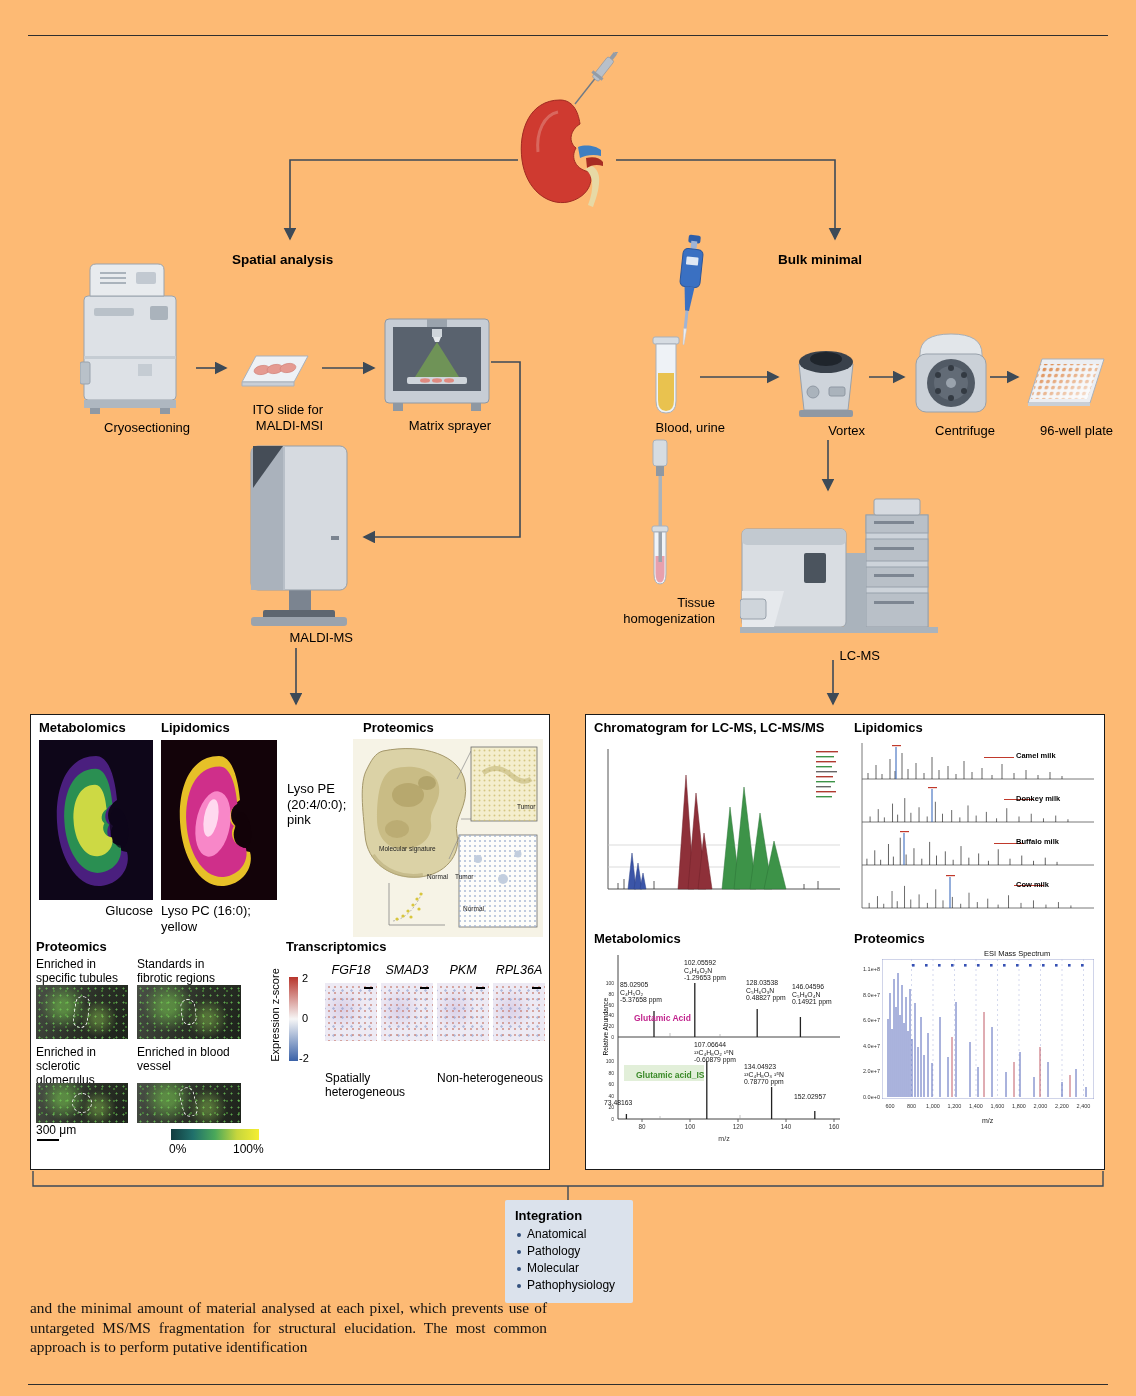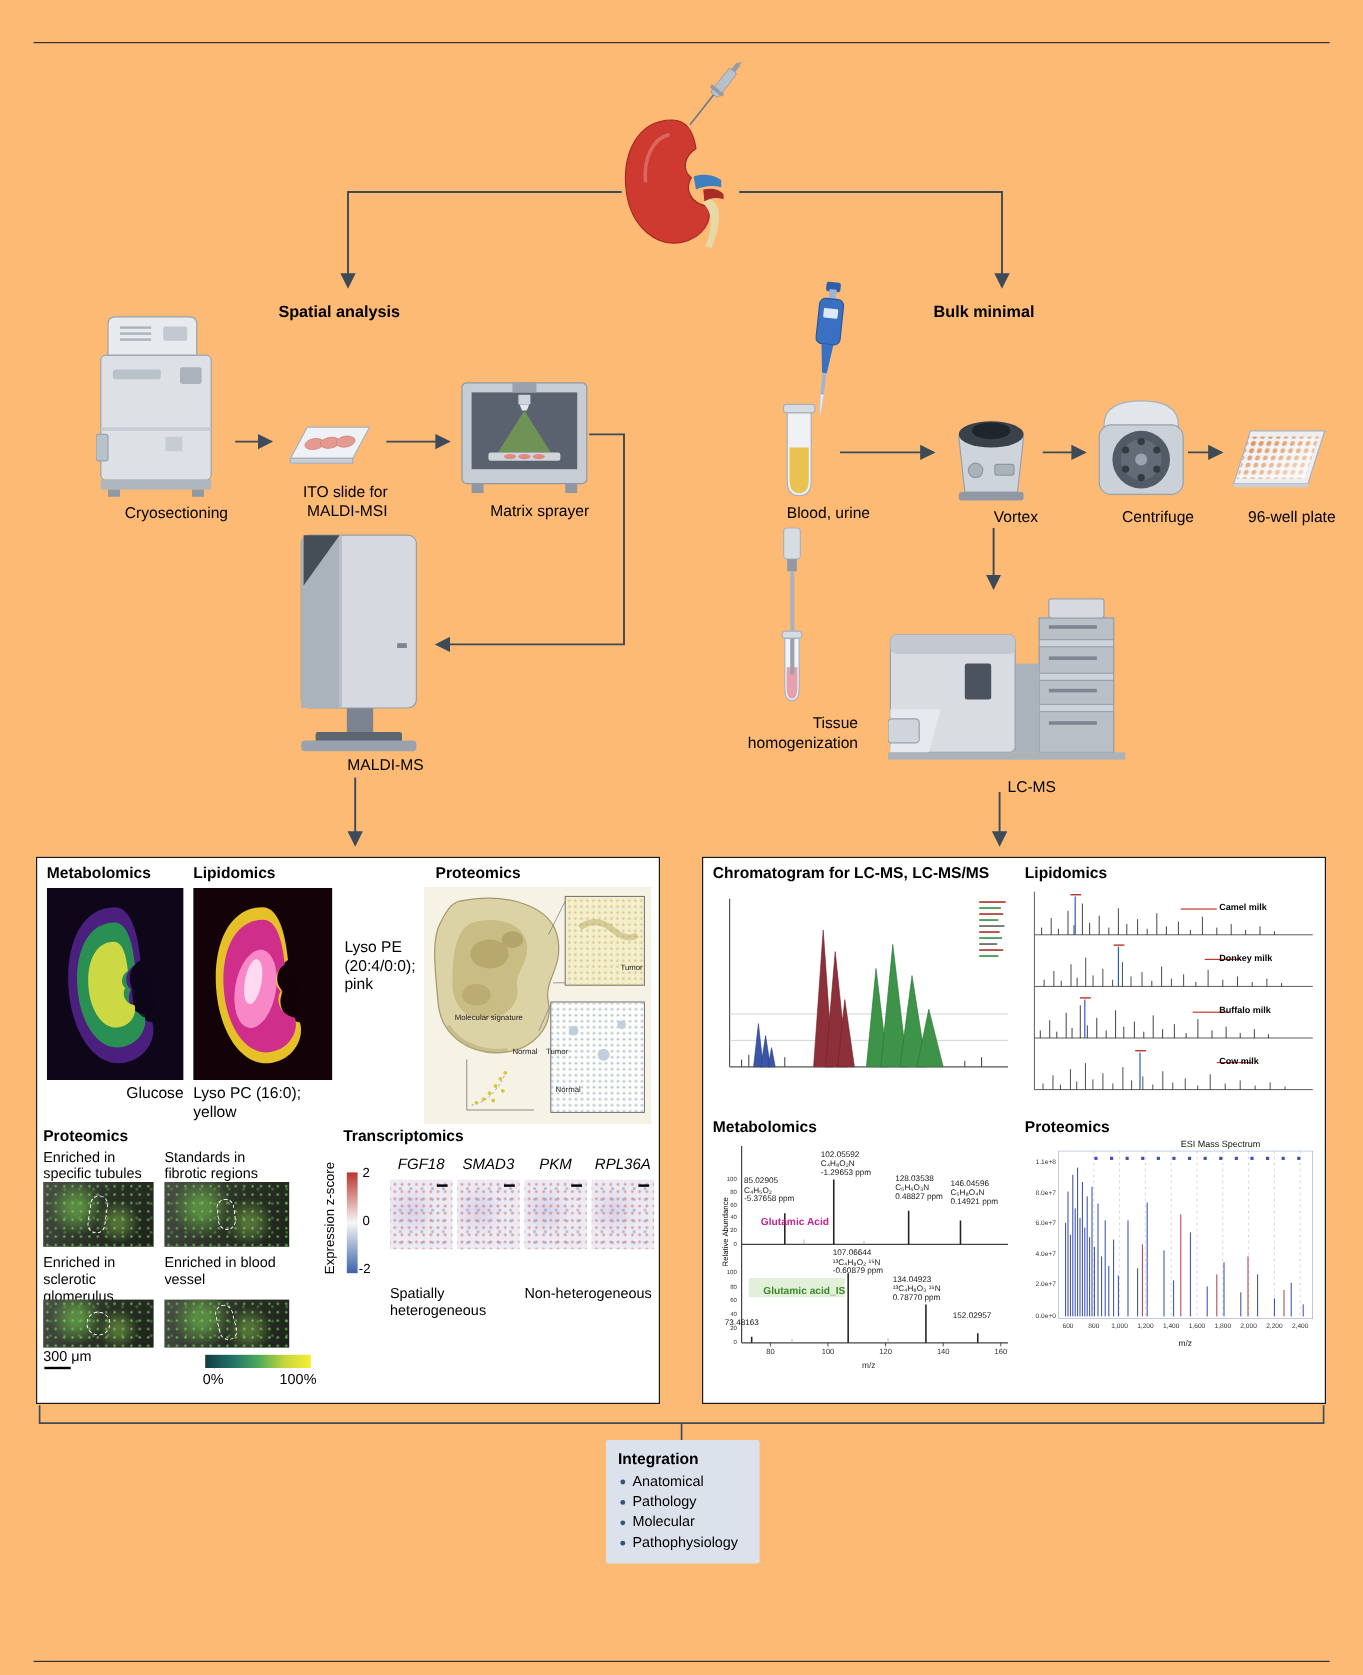--- a/index.html
+++ b/index.html
@@ -701,15 +701,18 @@
     <div class="row">
       <span class="dot"></span>
       <span class="lbl">Molecular</span>
     </div>
     <div class="row">
       <span class="dot"></span>
       <span class="lbl">Pathophysiology</span>
     </div>
   </div>
 
+  <p class="bodycol" style="left:30px;width:517px">
+    <span>and the minimal amount of material analysed at each pixel, which prevents use of untargeted MS/MS fragmentation for structural elucidation. The most common approach is to perform putative identification</span>
+  </p>
 
   <div class="rule" style="top:1384px"></div>
 </div>
 
 </body></html>

